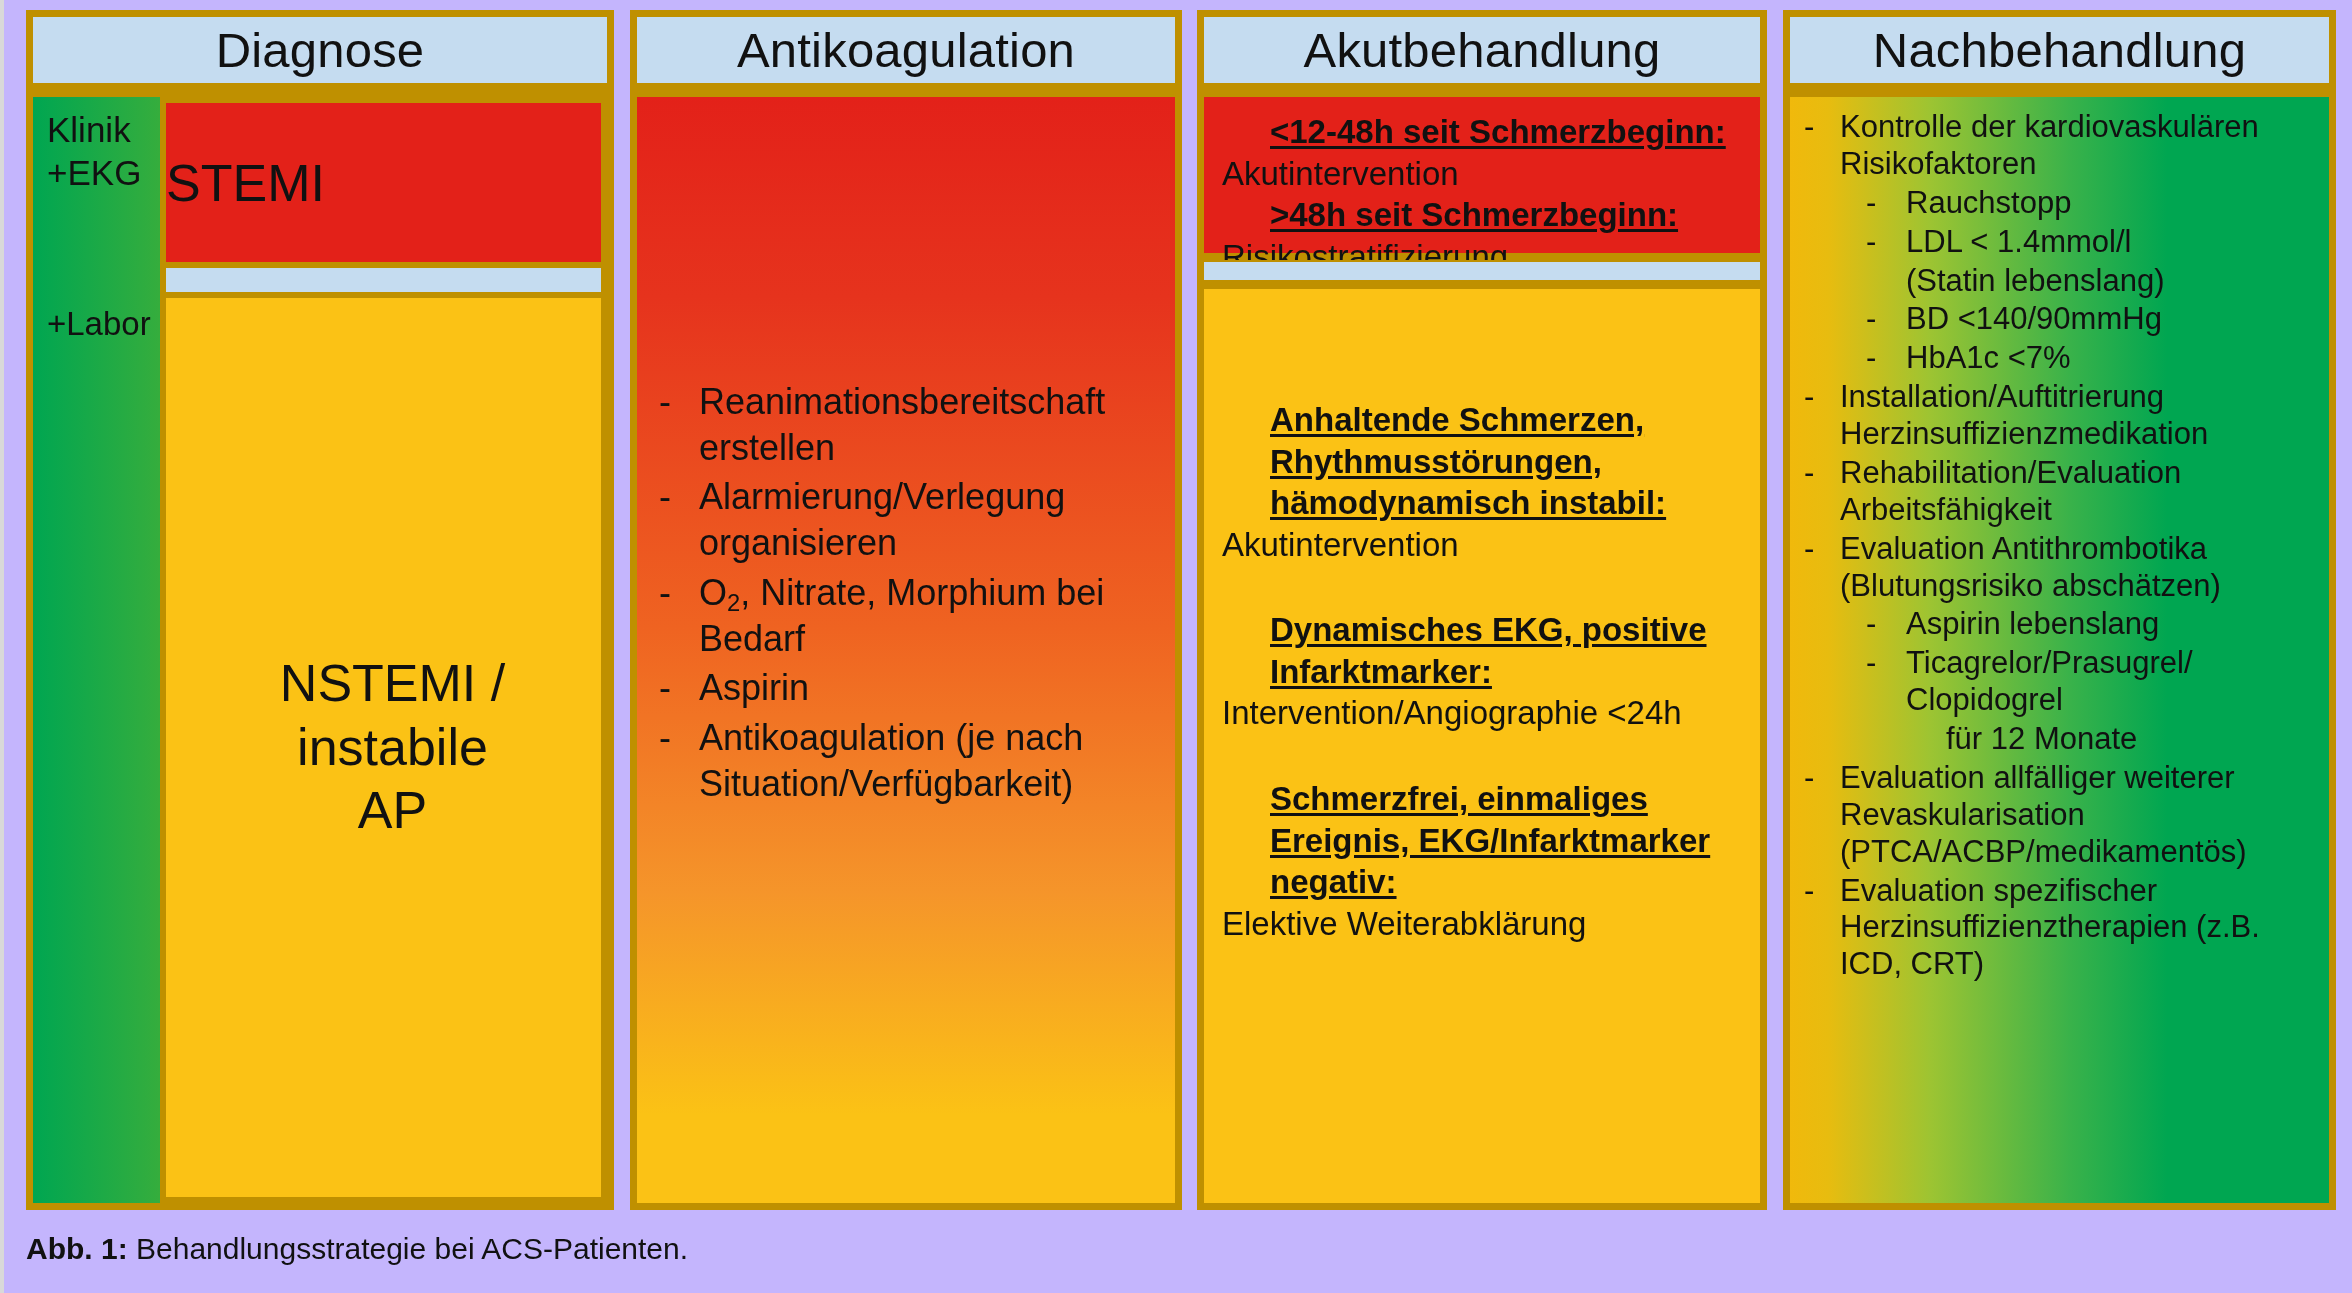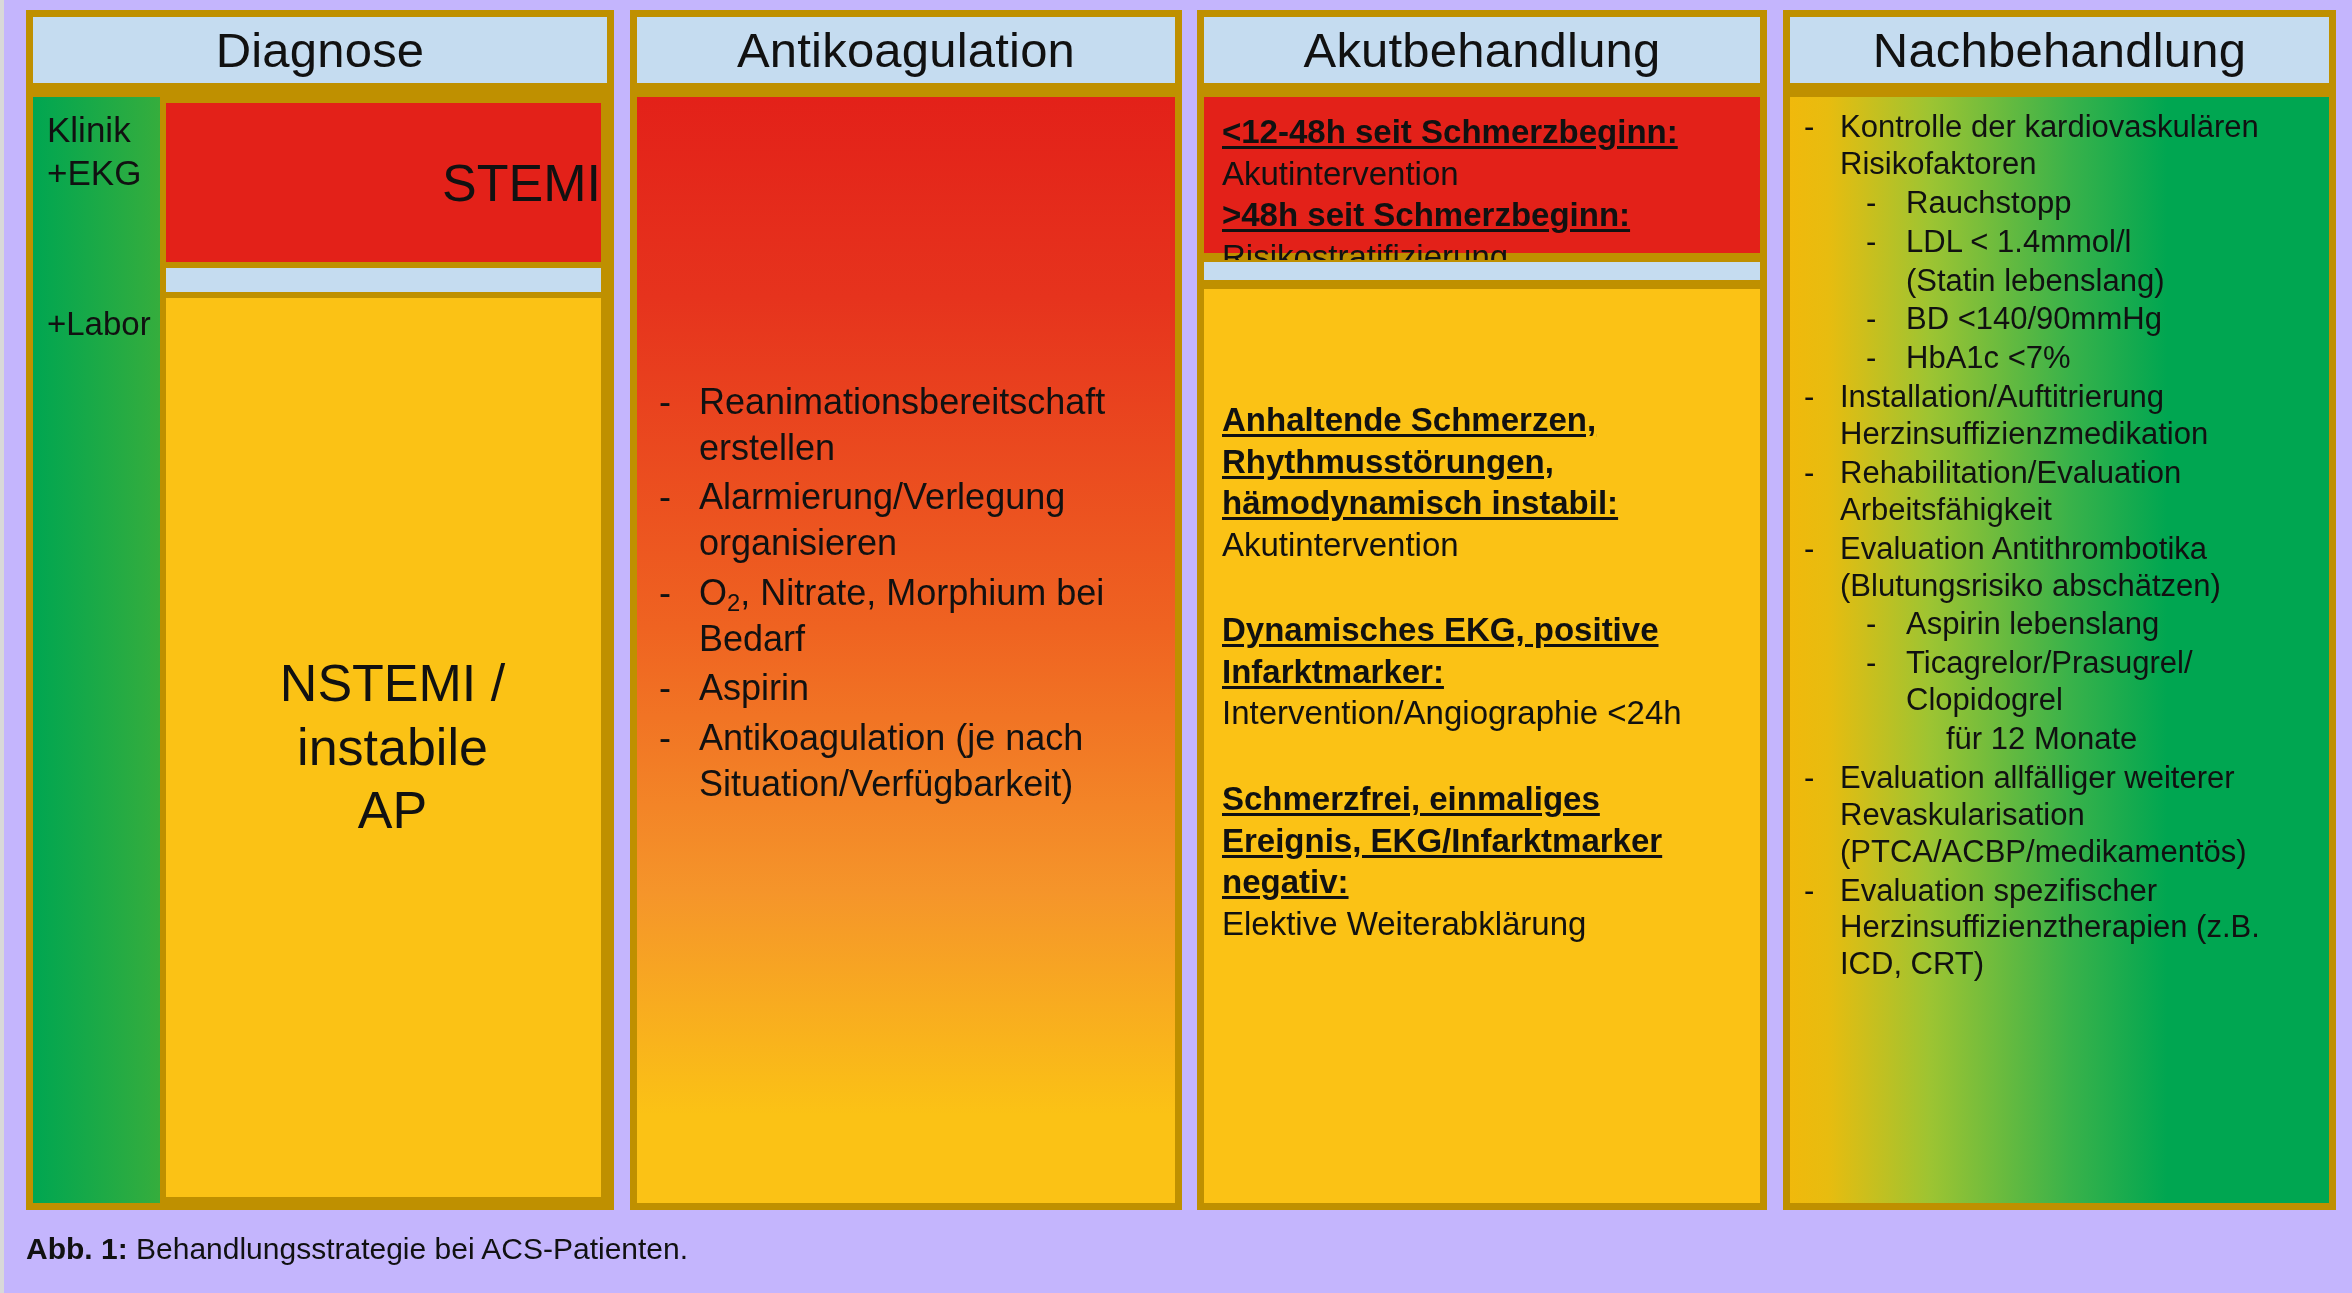--- a/index.html
+++ b/index.html
@@ -107,21 +107,21 @@
     position: absolute;
     left: 127px;
     top: 0px;
     right: 0px;
     height: 171px;
     box-sizing: border-box;
     border: 6px solid #bf9000;
     background: #e32119;
     display: flex;
     align-items: center;
-    justify-content: flex-end;
+    justify-content: flex-start;
     color: #111;
     font-size: 52px;
   }
   #stemi-gap {
     position: absolute;
     left: 127px;
     top: 171px;
     right: 0px;
     height: 24px;
     box-sizing: border-box;
@@ -240,20 +240,21 @@
   .sub-list li .dash { flex: 0 0 auto; width: 40px; }
   .nach-sub { margin-left: 62px; }
   .cont-line { margin-left: 40px; }
 
   
   .akut-head {
     font-weight: bold;
     text-decoration: underline;
     text-underline-offset: 3px;
     display: block;
+    margin-left: 48px;
   }
   .akut-sub { display: block; }
   .akut-block { margin-bottom: 0; }
   .akut-red-text { font-size: 33px; line-height: 1.26; color: #111; }
   .akut-yellow-text { font-size: 33px; line-height: 1.26; color: #111; }
   .spacer-block { height: 44px; }
 
   sub { font-size: 0.66em; vertical-align: baseline; position: relative; top: 0.26em; }
 
   

